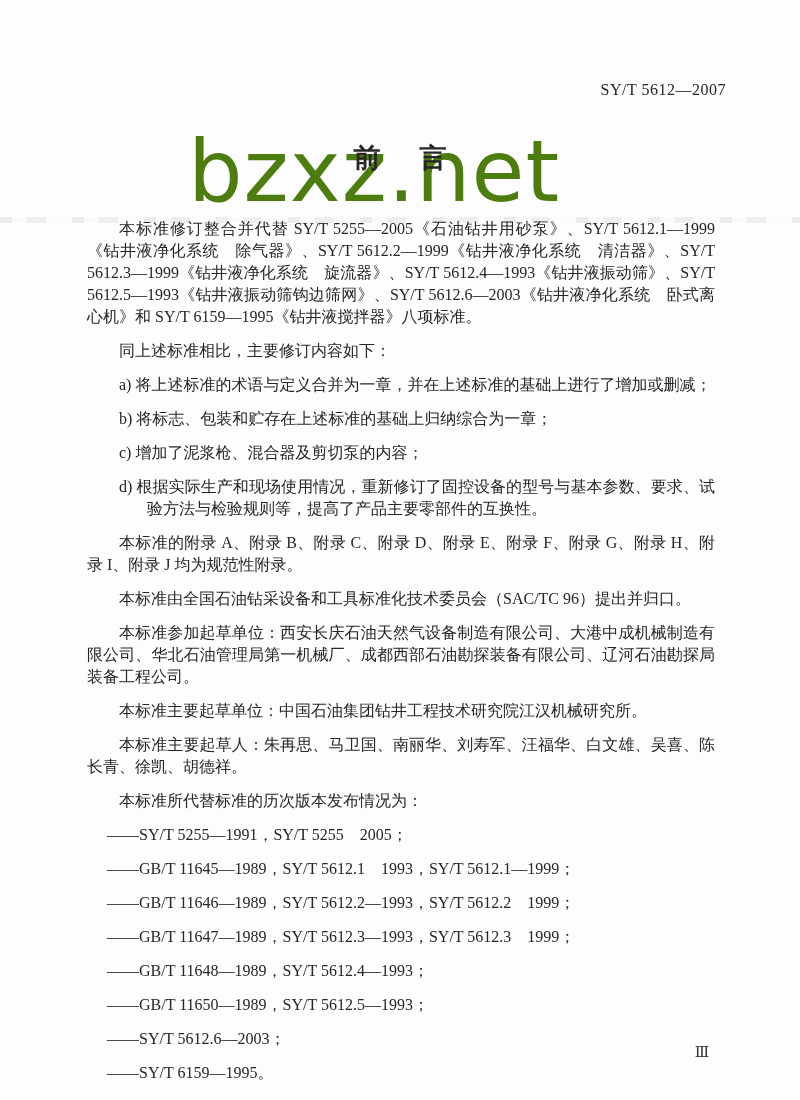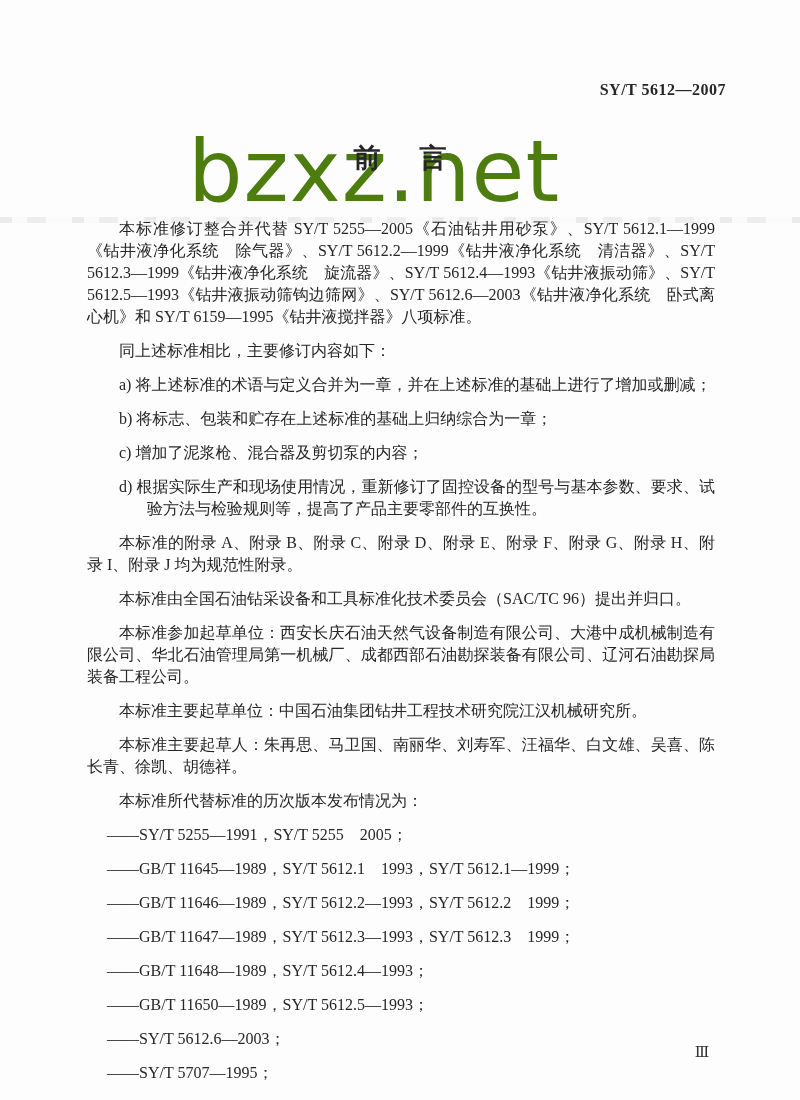--- a/index.html
+++ b/index.html
@@ -44,21 +44,21 @@
       rgba(210,210,210,0.08) 12px 27px,
       rgba(195,195,195,0.26) 27px 46px,
       rgba(220,220,220,0.05) 46px 72px);
   }
   .header {
     position: relative;
     z-index: 2;
     padding: 80px 74px 0 0;
     text-align: right;
     font-size: 16px;
-    font-weight: bold;
+    font-weight: normal;
     line-height: 20px;
     letter-spacing: 0.5px;
   }
   .title {
     position: relative;
     z-index: 2;
     margin: 40px 0 0 0;
     text-align: center;
     font-size: 27px;
     font-weight: bold;
@@ -137,21 +137,20 @@
     <p class="indent">本标准所代替标准的历次版本发布情况为：</p>
 
     <div>
       <p class="hist-item">——SY/T 5255—1991，SY/T 5255　2005；</p>
       <p class="hist-item">——GB/T 11645—1989，SY/T 5612.1　1993，SY/T 5612.1—1999；</p>
       <p class="hist-item">——GB/T 11646—1989，SY/T 5612.2—1993，SY/T 5612.2　1999；</p>
       <p class="hist-item">——GB/T 11647—1989，SY/T 5612.3—1993，SY/T 5612.3　1999；</p>
       <p class="hist-item">——GB/T 11648—1989，SY/T 5612.4—1993；</p>
       <p class="hist-item">——GB/T 11650—1989，SY/T 5612.5—1993；</p>
       <p class="hist-item">——SY/T 5612.6—2003；</p>
-      <p class="hist-item">——SY/T 5707—1995；</p>
       <p class="hist-item">——SY/T 6159—1995。</p>
     </div>
 
   </div>
 
   <div class="page-number">Ⅲ</div>
 
 </div>
 
 </body></html>

